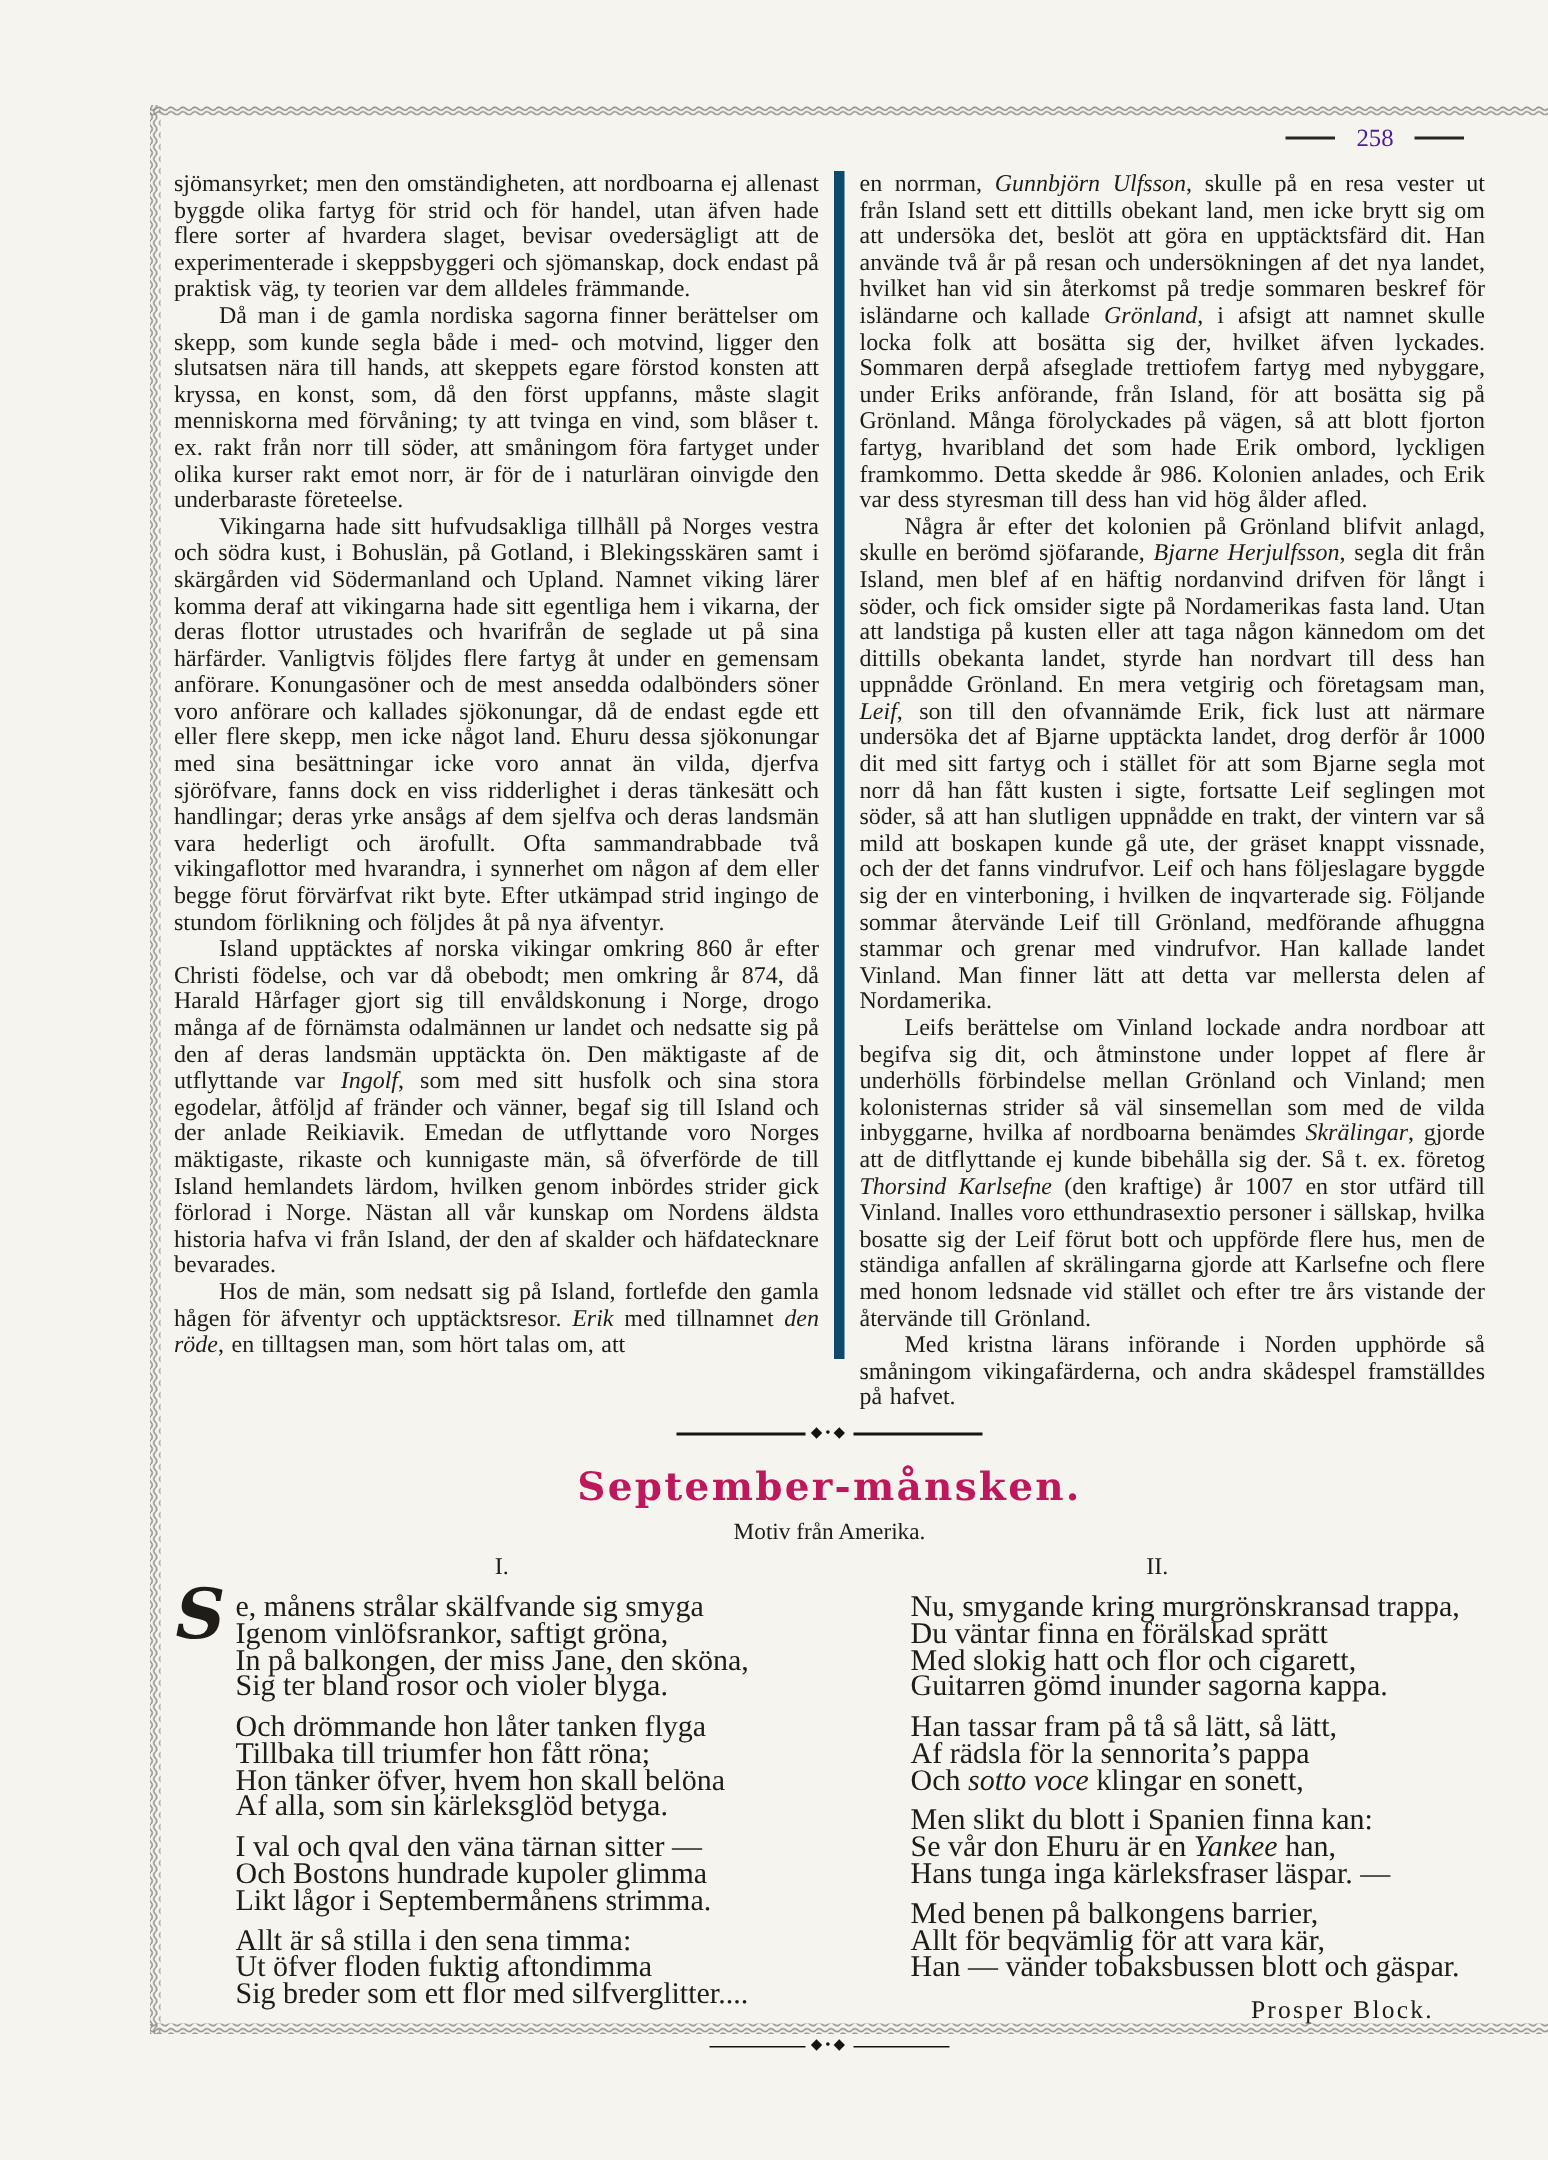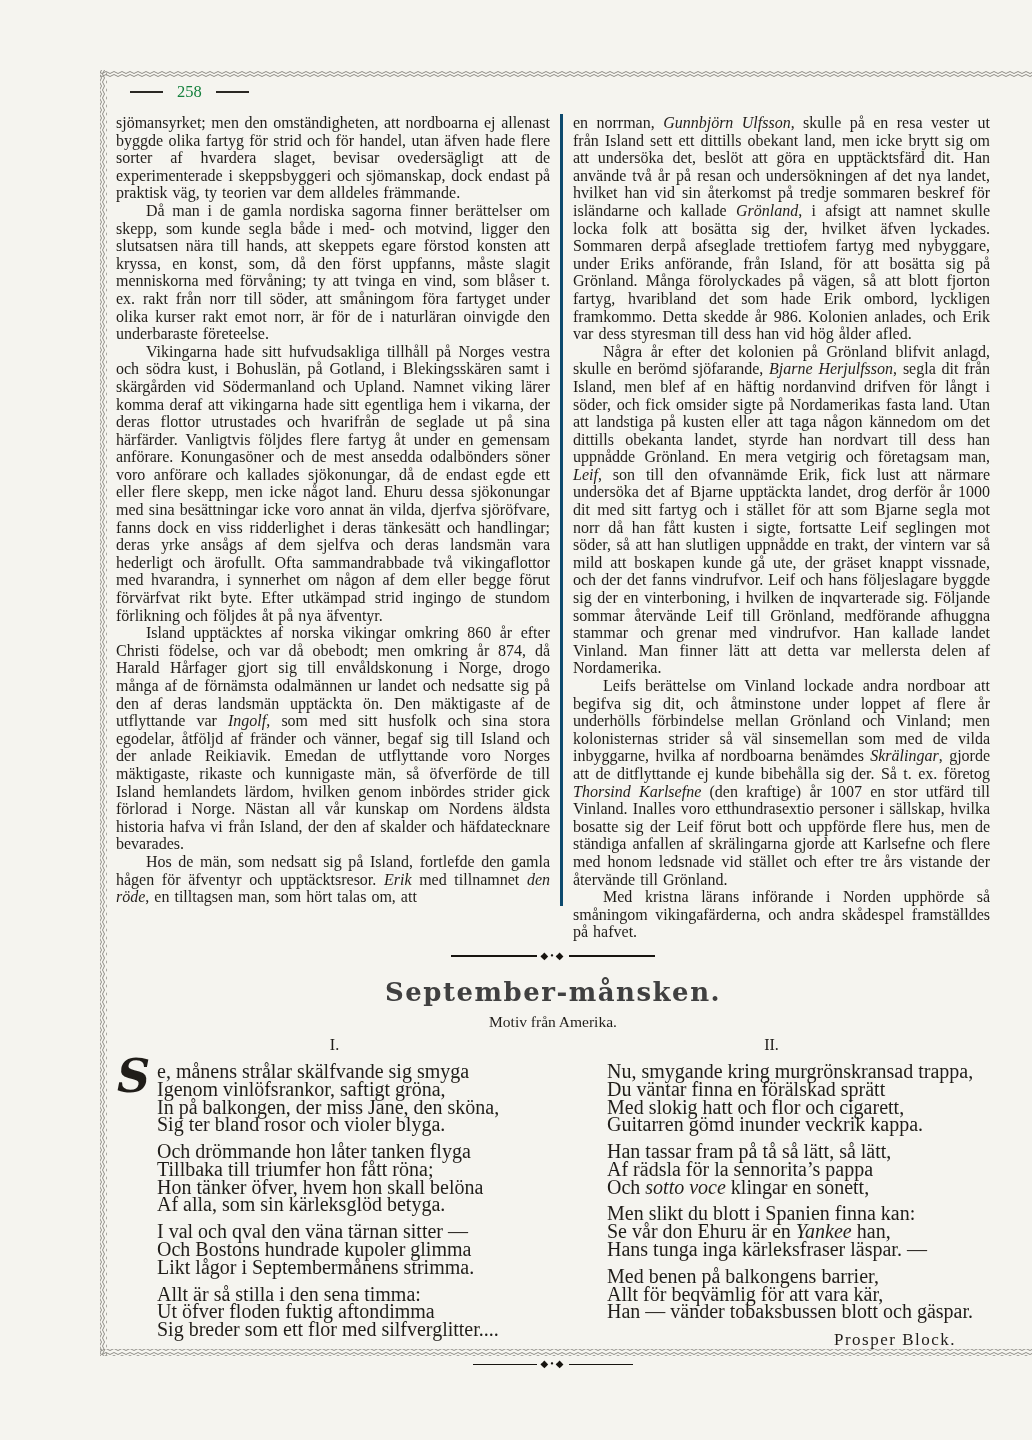--- a/index.html
+++ b/index.html
@@ -9,44 +9,44 @@
     position: relative; overflow: hidden;
     background: #f5f4ef;
     color: #201d19;
     font-family: "Liberation Serif", serif;
   }
   .frame { position: absolute; left: 0; top: 0; }
 
   .content { position: absolute; left: 116px; top: 82px; width: 874px; }
 
   
-  .pageno { text-align: left; font-size: 16.5px; color: #15803d; height: 20px; margin-bottom: 12px; }
+  .pageno { text-align: right; font-size: 16.5px; color: #4c1d95; height: 20px; margin-bottom: 12px; }
   .pageno .dash { display: inline-block; width: 33px; height: 2px; background: #2a2723; vertical-align: middle; margin: 0 14px 3px; }
 
   
   .prose { display: flex; align-items: flex-start; }
   .prose-col { text-align: justify; font-size: 16px; line-height: 17.6px; word-spacing: 1px; }
   .prose-col p { margin: 0; text-indent: 30px; }
   .prose-col p.cont { text-indent: 0; }
-  .prose-left  { width: 447px; padding-right: 10px; border-right: 3px solid #0c4a6e; }
+  .prose-left  { width: 447px; padding-right: 10px; border-right: 7px solid #0c4a6e; }
   .prose-right { width: 427px; padding-left: 10px; }
   i { font-style: italic; }
 
   
   .divider { display: flex; align-items: center; justify-content: center; }
   .divider .rule { height: 1.5px; background: #17140f; }
   .divider-top { margin-top: 10px; }
   .divider-top .rule { width: 86px; }
   .divider-bottom { margin-top: 9px; }
   .divider-bottom .rule { width: 64px; }
   .divider .orn { font-size: 10px; letter-spacing: 2px; margin: 0 4px; color: #17140f; line-height: 1; }
 
   
   .poem-title { text-align: center; font-family: "DejaVu Serif", serif; font-weight: bold;
-                font-size: 26px; letter-spacing: 1.5px; margin-top: 16px; color: #404040; }
+                font-size: 26px; letter-spacing: 1.5px; margin-top: 16px; color: #be185d; }
   .poem-subtitle { text-align: center; font-size: 15.5px; margin-top: 6px; }
   .poem { display: flex; margin-top: 2px; }
   .poem-part { width: 437px; }
   .numeral { text-align: center; font-size: 16px; margin: 3px 0 9px; }
   .stanza { position: relative; margin: 0 0 9px; }
   .stanza:last-child { margin-bottom: 0; }
   .pline { font-size: 20px; line-height: 17.8px; white-space: nowrap; }
   .part1 .pline { padding-left: 41px; }
   .part2 .pline { padding-left: 54px; }
   .dropcap { position: absolute; left: 1px; top: -7px; font-size: 46px; line-height: 40px;
@@ -131,21 +131,21 @@
         <div class="pline"><span>Sig breder som ett flor med silfverglitter....</span></div>
       </div>
     </div>
 
     <div class="poem-part part2">
       <div class="numeral">II.</div>
       <div class="stanza">
         <div class="pline"><span>Nu, smygande kring murgrönskransad trappa,</span></div>
         <div class="pline"><span>Du väntar finna en förälskad sprätt</span></div>
         <div class="pline"><span>Med slokig hatt och flor och cigarett,</span></div>
-        <div class="pline"><span>Guitarren gömd inunder veckrik kappa.</span></div>
+        <div class="pline"><span>Guitarren gömd inunder sagorna kappa.</span></div>
       </div>
       <div class="stanza">
         <div class="pline"><span>Han tassar fram på tå så lätt, så lätt,</span></div>
         <div class="pline"><span>Af rädsla för la sennorita’s pappa</span></div>
         <div class="pline"><span>Och </span><i>sotto voce</i><span> klingar en sonett,</span></div>
       </div>
       <div class="stanza">
         <div class="pline"><span>Men slikt du blott i Spanien finna kan:</span></div>
         <div class="pline"><span>Se vår don Ehuru är en </span><i>Yankee</i><span> han,</span></div>
         <div class="pline"><span>Hans tunga inga kärleksfraser läspar. —</span></div>

